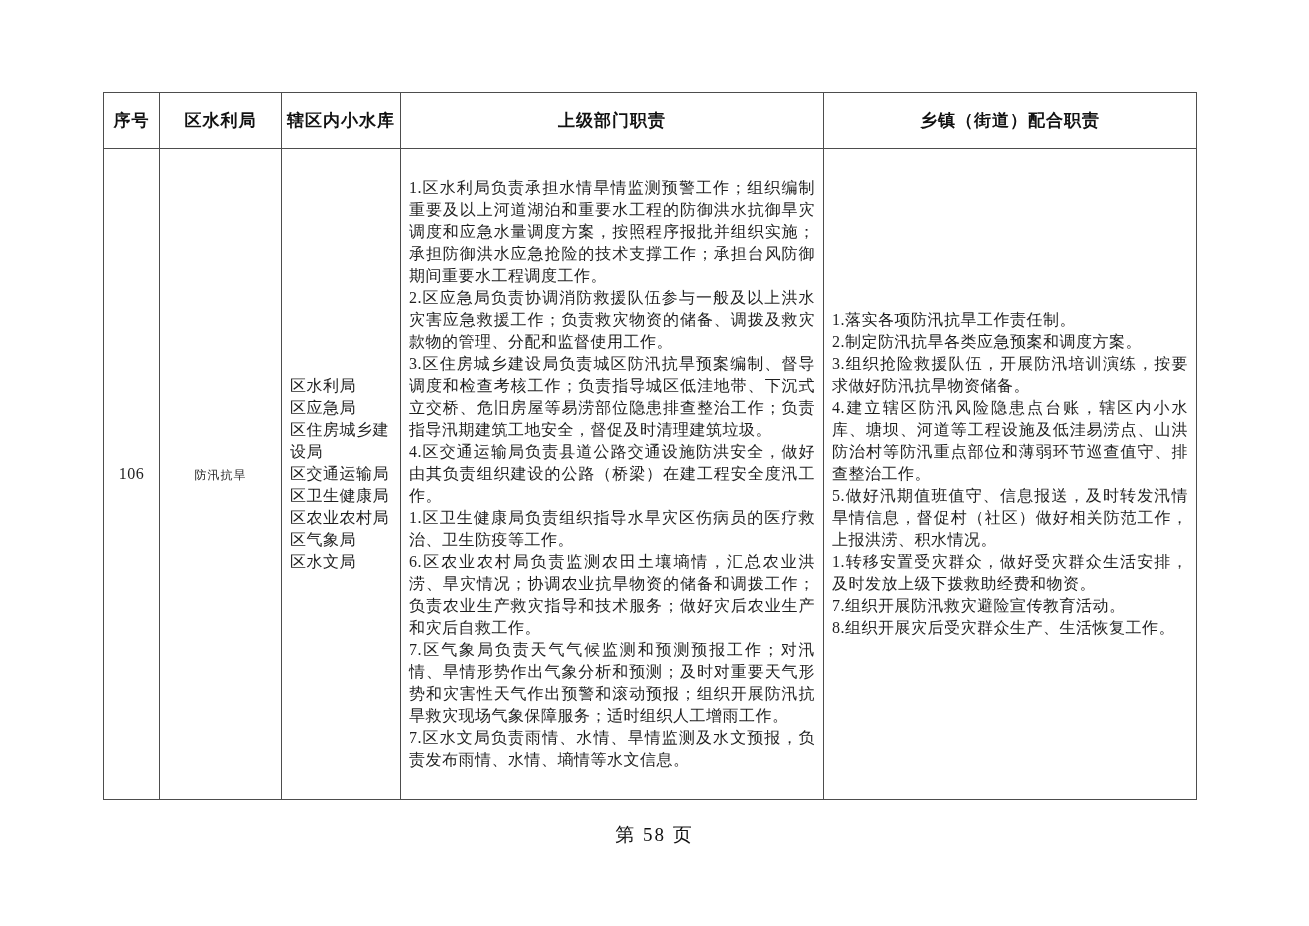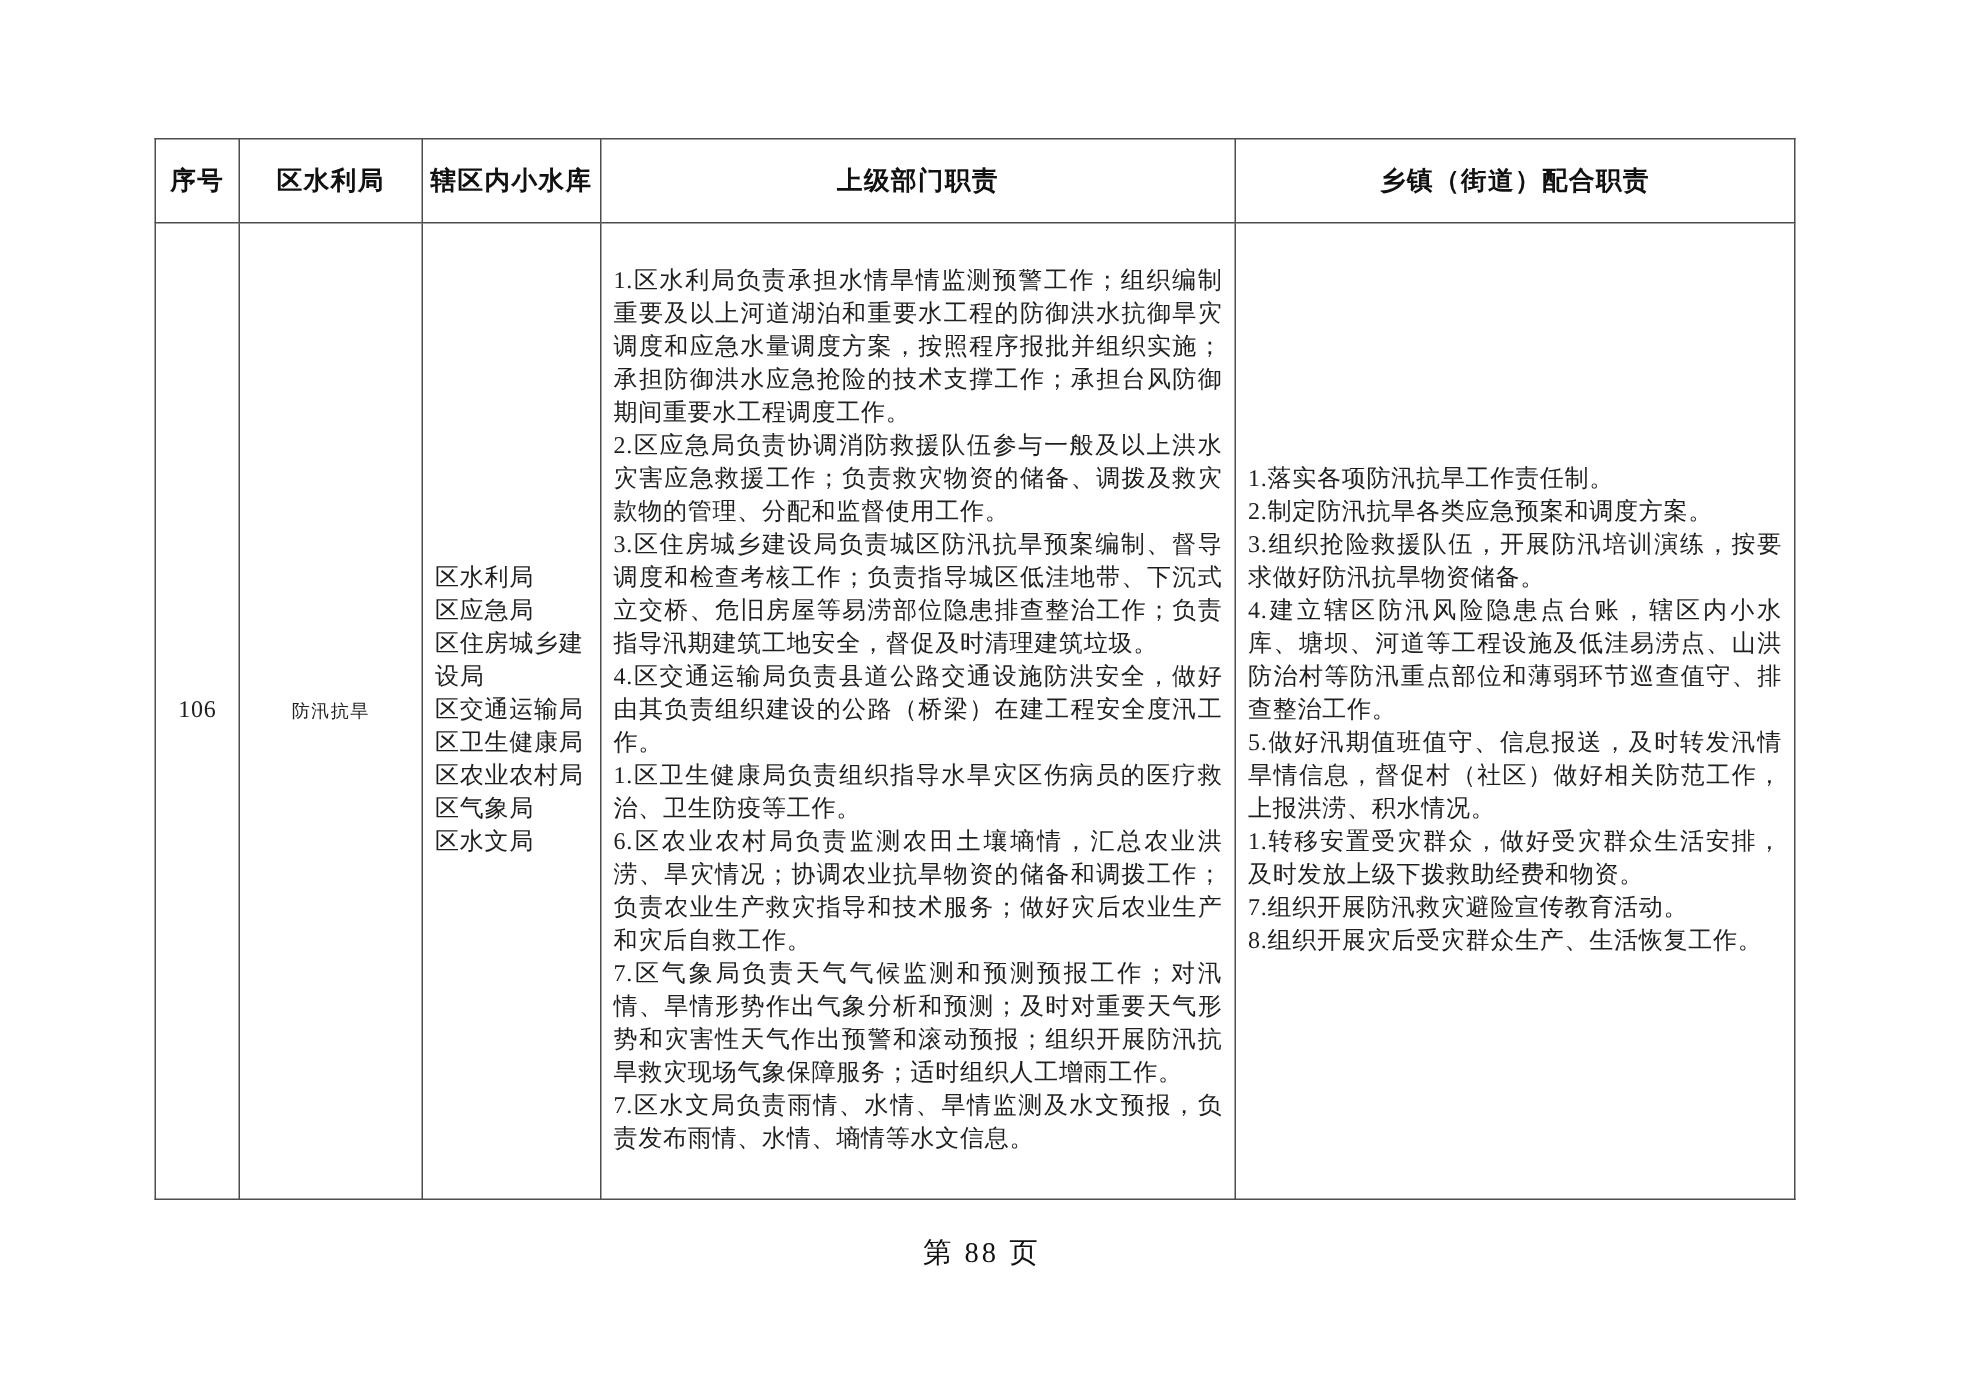--- a/index.html
+++ b/index.html
@@ -119,13 +119,13 @@
             <div>5.做好汛期值班值守、信息报送，及时转发汛情旱情信息，督促村（社区）做好相关防范工作，上报洪涝、积水情况。</div>
             <div>1.转移安置受灾群众，做好受灾群众生活安排，及时发放上级下拨救助经费和物资。</div>
             <div>7.组织开展防汛救灾避险宣传教育活动。</div>
             <div>8.组织开展灾后受灾群众生产、生活恢复工作。</div>
           </div>
       </td>
     </tr>
   </tbody>
 </table>
 
-<div class="page-footer">第 88 页</div>
+<div class="page-footer">第 58 页</div>
 
 </body></html>

